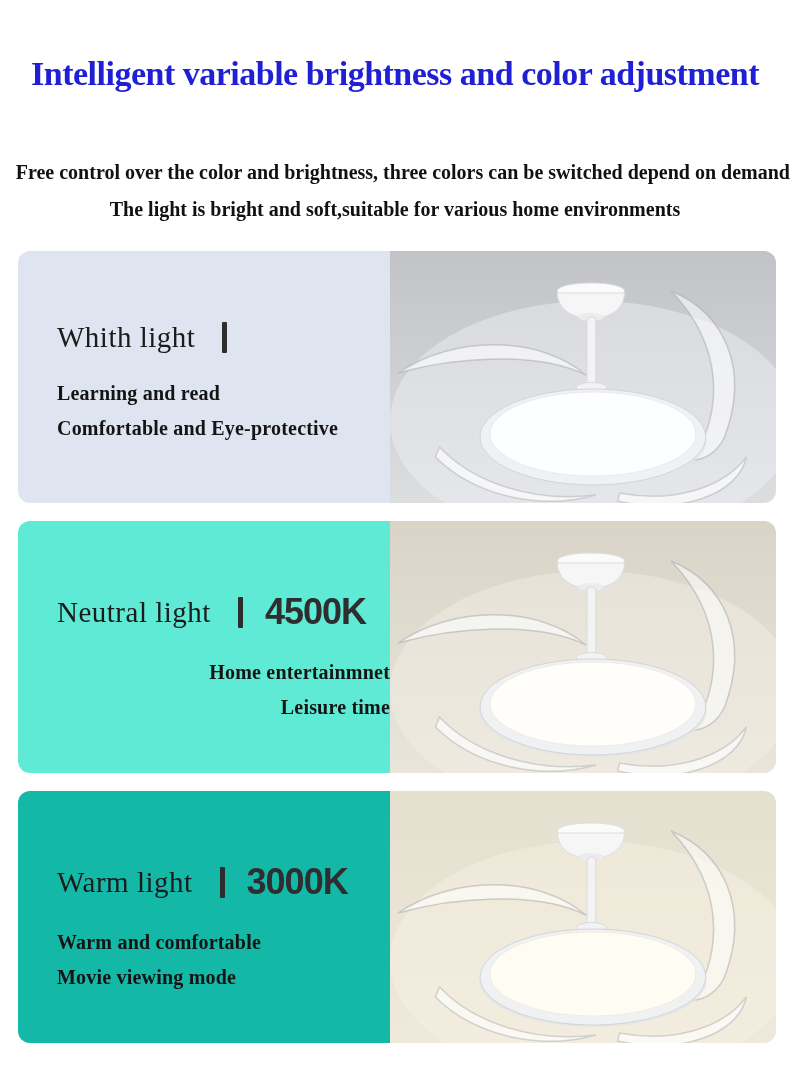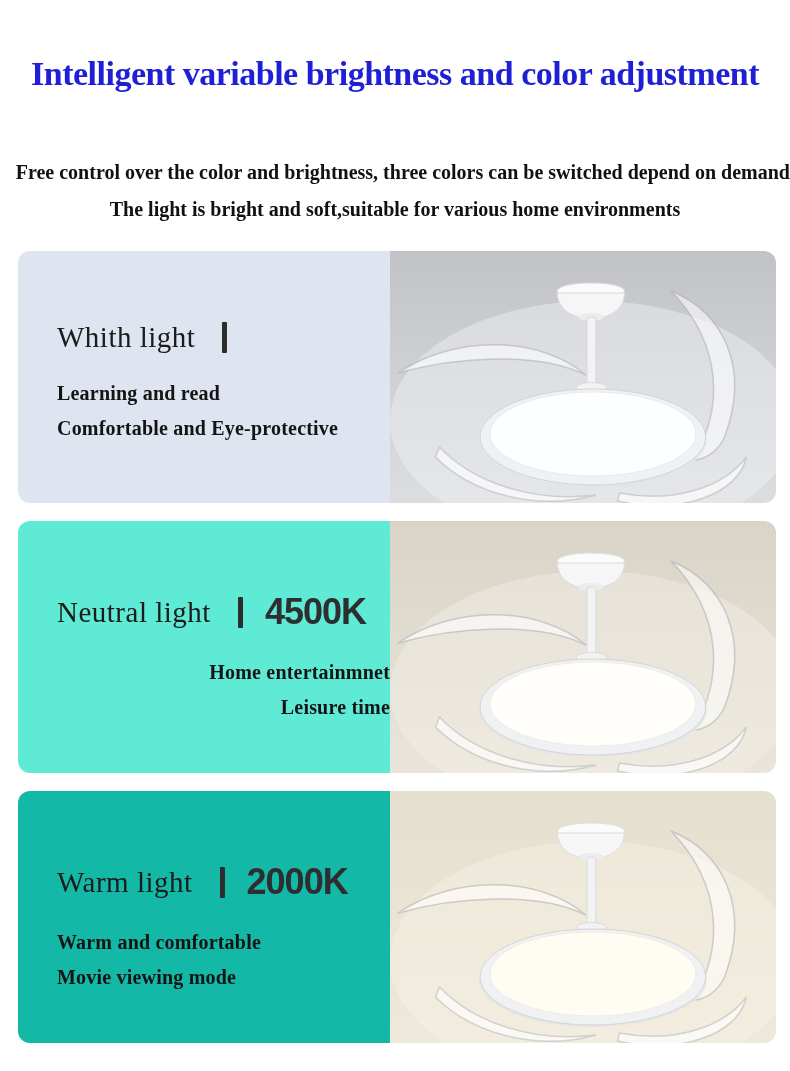--- a/index.html
+++ b/index.html
@@ -180,21 +180,21 @@
         <ellipse cx="205" cy="183" rx="104" ry="42" stroke="#eeece4" stroke-width="1" fill="#fffefa"></ellipse>
       </svg>
     </div>
   </div>
 
   <div class="card">
     <div class="panel" style="background-color: #14b8a6;">
       <div class="mode-row">
         <span class="mode-name">Warm light</span>
         <span class="divider-bar"></span>
-        <span class="kelvin">2000K</span>
+        <span class="kelvin">3000K</span>
       </div>
       <p class="desc desc-1">Warm and comfortable</p>
       <p class="desc desc-2">Movie viewing mode</p>
     </div>
     <div class="photo">
       <svg viewBox="0 0 390 252" preserveAspectRatio="none">
         <defs>
           <linearGradient id="ceil2" x1="0" y1="0" x2="0" y2="1">
             <stop offset="0" stop-color="#e5dfcf"></stop>
             <stop offset="1" stop-color="#efe9db"></stop>

